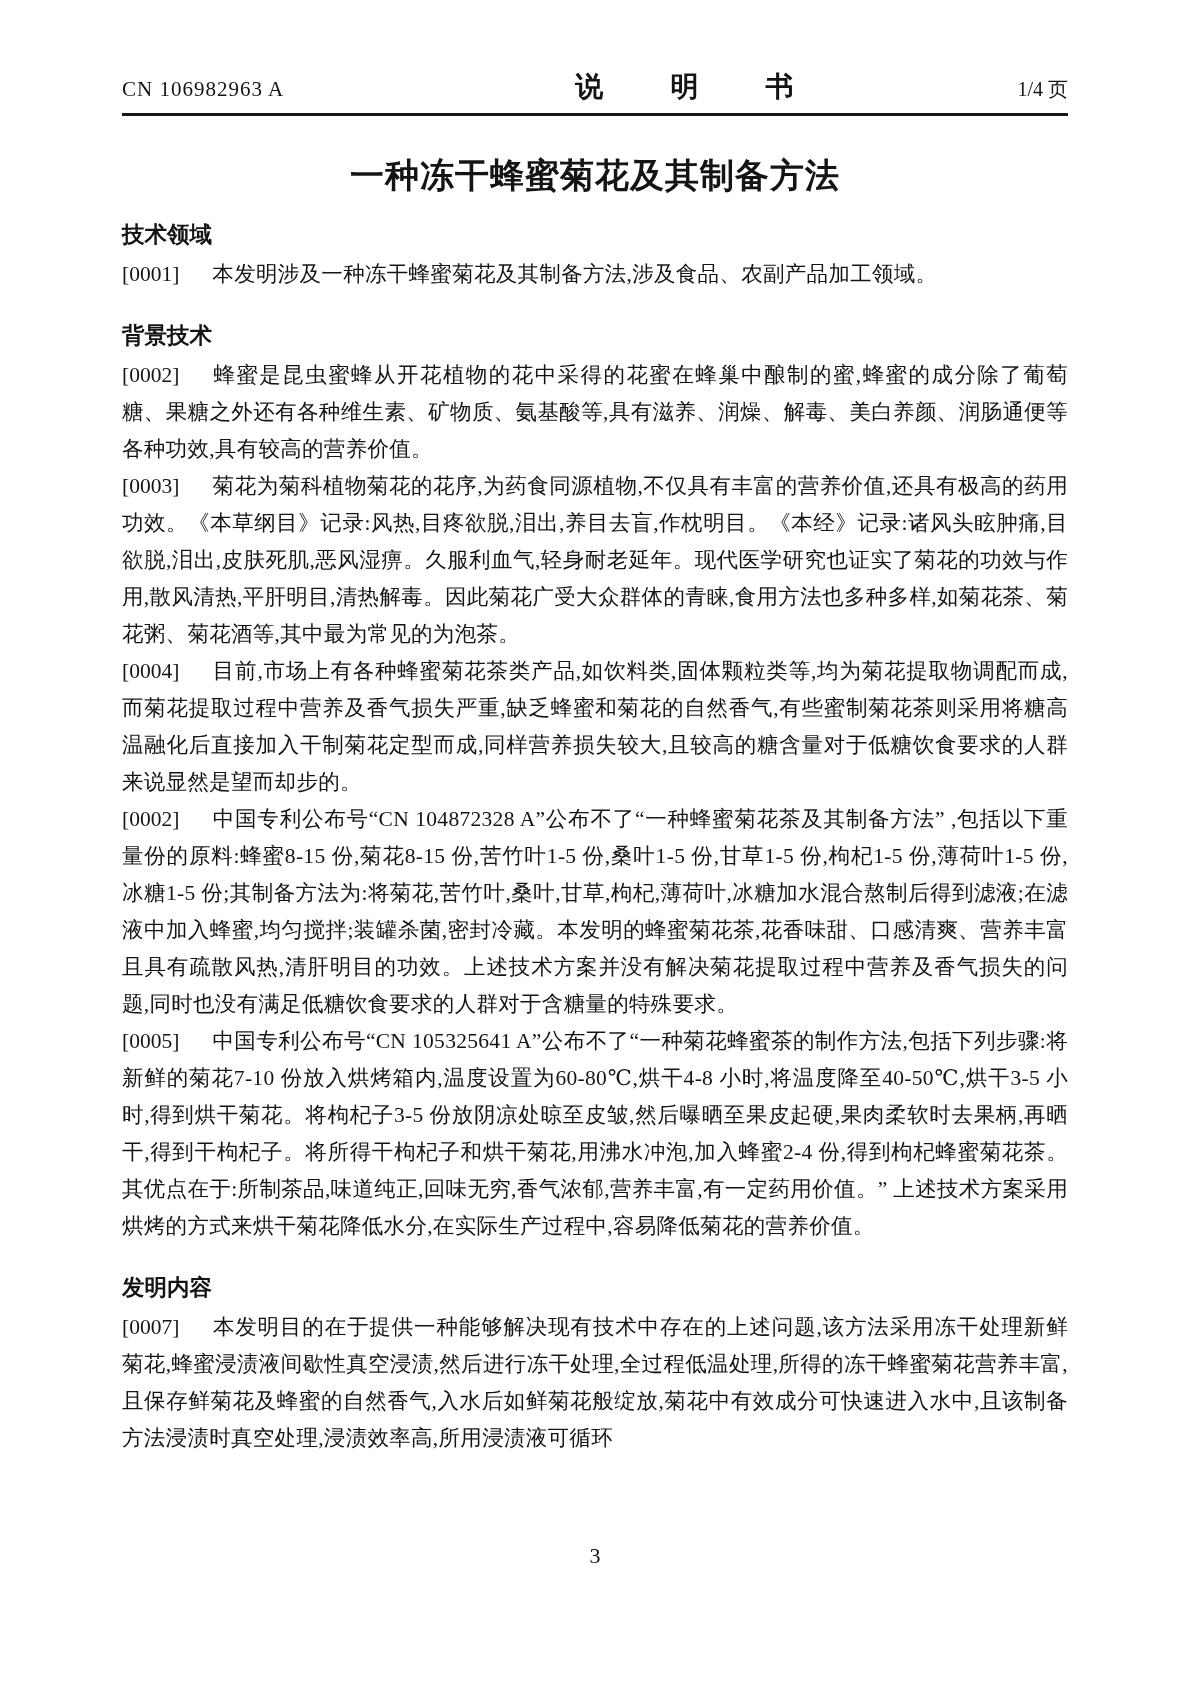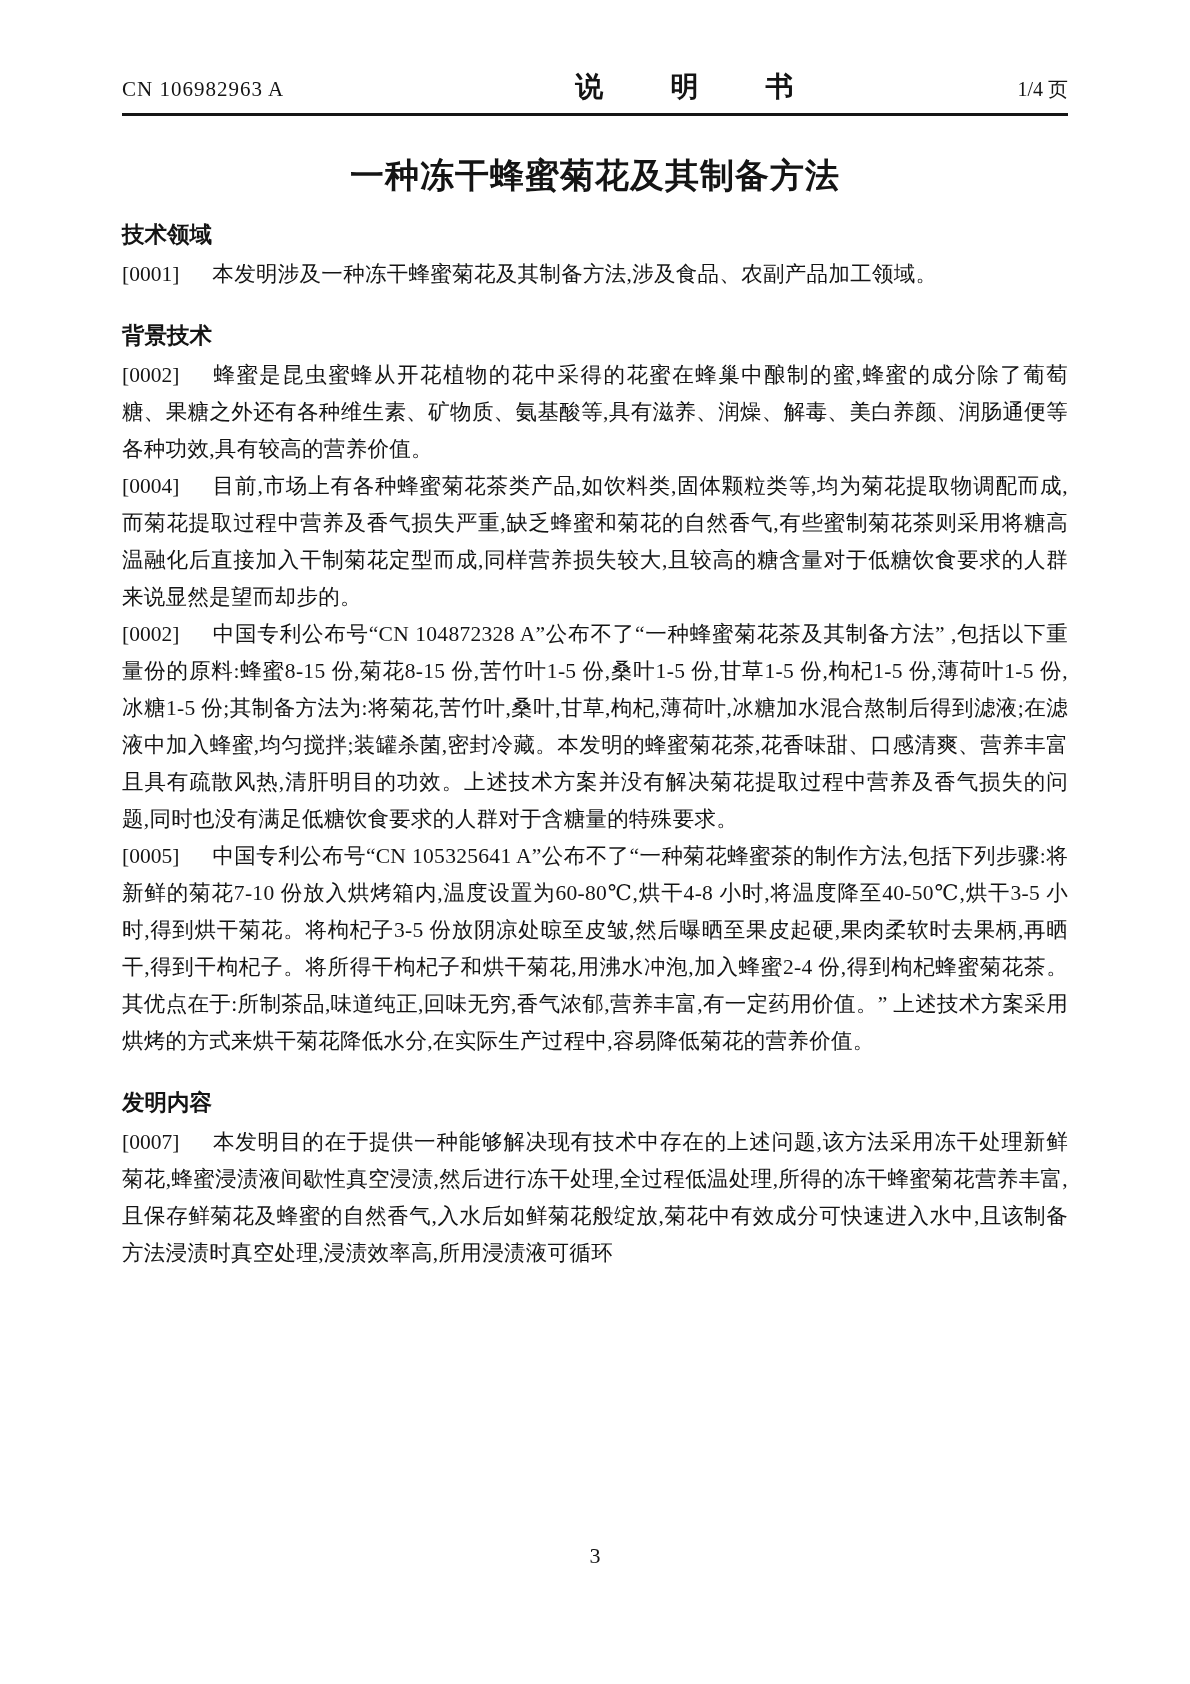--- a/index.html
+++ b/index.html
@@ -97,20 +97,21 @@
   <h1 class="patent-title">一种冻干蜂蜜菊花及其制备方法</h1>
 
   <div class="section">
     <h2 class="section-heading">技术领域</h2>
     <p class="para"><span class="para-num">[0001]</span><span>本发明涉及一种冻干蜂蜜菊花及其制备方法,涉及食品、农副产品加工领域。</span></p>
   </div>
 
   <div class="section">
     <h2 class="section-heading">背景技术</h2>
     <p class="para"><span class="para-num">[0002]</span><span>蜂蜜是昆虫蜜蜂从开花植物的花中采得的花蜜在蜂巢中酿制的蜜,蜂蜜的成分除了葡萄糖、果糖之外还有各种维生素、矿物质、氨基酸等,具有滋养、润燥、解毒、美白养颜、润肠通便等各种功效,具有较高的营养价值。</span></p>
+    <p class="para"><span class="para-num">[0003]</span><span>菊花为菊科植物菊花的花序,为药食同源植物,不仅具有丰富的营养价值,还具有极高的药用功效。《本草纲目》记录:风热,目疼欲脱,泪出,养目去盲,作枕明目。《本经》记录:诸风头眩肿痛,目欲脱,泪出,皮肤死肌,恶风湿痹。久服利血气,轻身耐老延年。现代医学研究也证实了菊花的功效与作用,散风清热,平肝明目,清热解毒。因此菊花广受大众群体的青睐,食用方法也多种多样,如菊花茶、菊花粥、菊花酒等,其中最为常见的为泡茶。</span></p>
     <p class="para"><span class="para-num">[0004]</span><span>目前,市场上有各种蜂蜜菊花茶类产品,如饮料类,固体颗粒类等,均为菊花提取物调配而成,而菊花提取过程中营养及香气损失严重,缺乏蜂蜜和菊花的自然香气,有些蜜制菊花茶则采用将糖高温融化后直接加入干制菊花定型而成,同样营养损失较大,且较高的糖含量对于低糖饮食要求的人群来说显然是望而却步的。</span></p>
     <p class="para"><span class="para-num">[0002]</span><span>中国专利公布号“CN 104872328 A”公布不了“一种蜂蜜菊花茶及其制备方法” ,包括以下重量份的原料:蜂蜜8-15 份,菊花8-15 份,苦竹叶1-5 份,桑叶1-5 份,甘草1-5 份,枸杞1-5 份,薄荷叶1-5 份,冰糖1-5 份;其制备方法为:将菊花,苦竹叶,桑叶,甘草,枸杞,薄荷叶,冰糖加水混合熬制后得到滤液;在滤液中加入蜂蜜,均匀搅拌;装罐杀菌,密封冷藏。本发明的蜂蜜菊花茶,花香味甜、口感清爽、营养丰富且具有疏散风热,清肝明目的功效。上述技术方案并没有解决菊花提取过程中营养及香气损失的问题,同时也没有满足低糖饮食要求的人群对于含糖量的特殊要求。</span></p>
     <p class="para"><span class="para-num">[0005]</span><span>中国专利公布号“CN 105325641 A”公布不了“一种菊花蜂蜜茶的制作方法,包括下列步骤:将新鲜的菊花7-10 份放入烘烤箱内,温度设置为60-80℃,烘干4-8 小时,将温度降至40-50℃,烘干3-5 小时,得到烘干菊花。将枸杞子3-5 份放阴凉处晾至皮皱,然后曝晒至果皮起硬,果肉柔软时去果柄,再晒干,得到干枸杞子。将所得干枸杞子和烘干菊花,用沸水冲泡,加入蜂蜜2-4 份,得到枸杞蜂蜜菊花茶。其优点在于:所制茶品,味道纯正,回味无穷,香气浓郁,营养丰富,有一定药用价值。” 上述技术方案采用烘烤的方式来烘干菊花降低水分,在实际生产过程中,容易降低菊花的营养价值。</span></p>
   </div>
 
   <div class="section">
     <h2 class="section-heading">发明内容</h2>
     <p class="para"><span class="para-num">[0007]</span><span>本发明目的在于提供一种能够解决现有技术中存在的上述问题,该方法采用冻干处理新鲜菊花,蜂蜜浸渍液间歇性真空浸渍,然后进行冻干处理,全过程低温处理,所得的冻干蜂蜜菊花营养丰富,且保存鲜菊花及蜂蜜的自然香气,入水后如鲜菊花般绽放,菊花中有效成分可快速进入水中,且该制备方法浸渍时真空处理,浸渍效率高,所用浸渍液可循环</span></p>
   </div>
 

